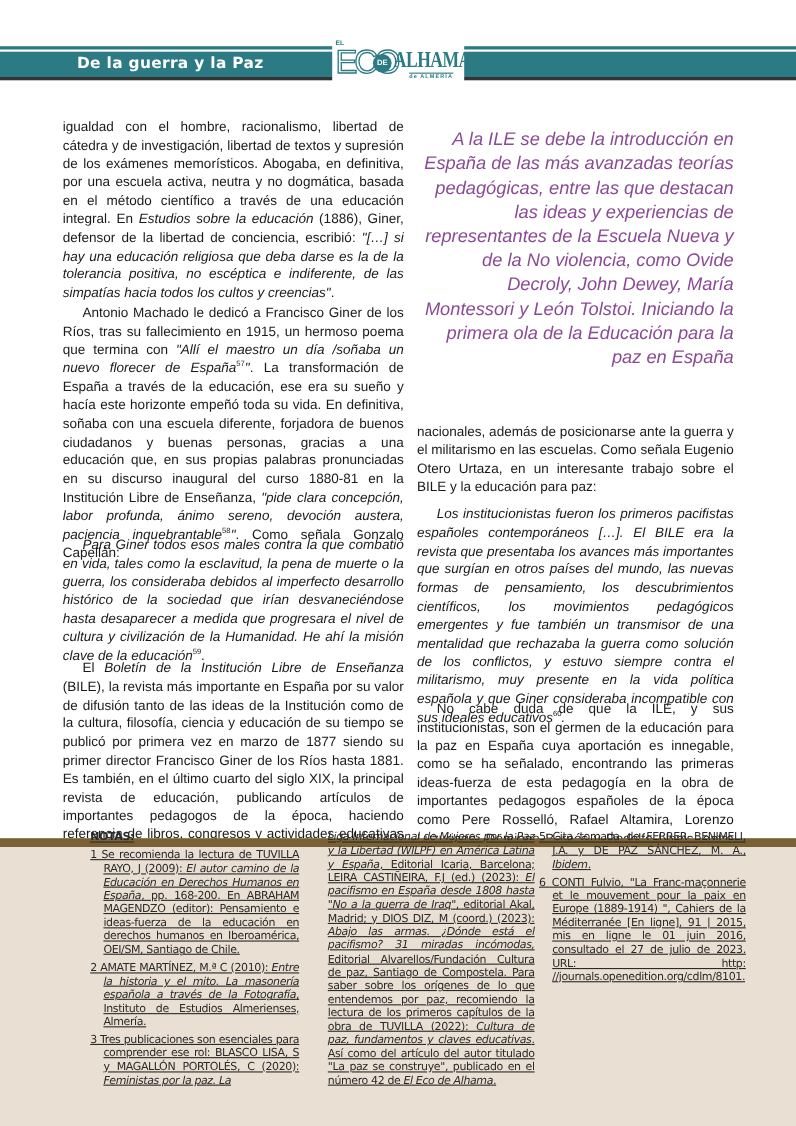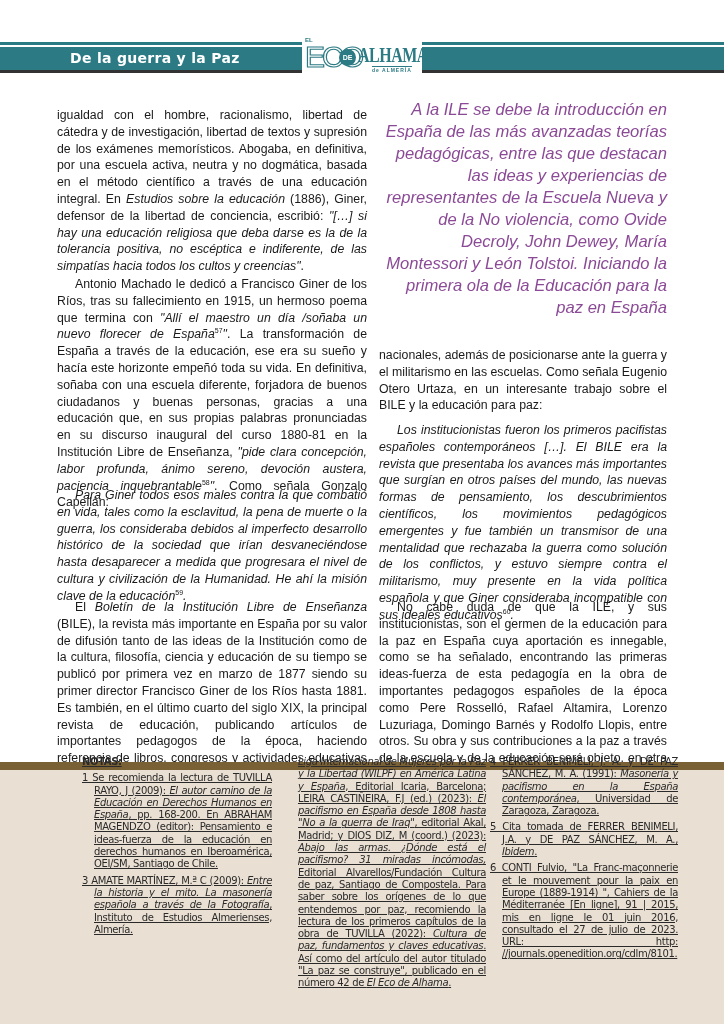--- a/index.html
+++ b/index.html
@@ -24,24 +24,24 @@
                  color:#2b7a84; letter-spacing:-0.5px; transform:scaleY(1.3); transform-origin:top left; }
   .logo-almeria { position:absolute; left:70px; top:30px; font-size:5px; font-weight:bold; color:#2b7a84; letter-spacing:1px;
                   border-top:1px solid #2b7a84; }
 
   
   .col { position:absolute; font-size:12.3px; line-height:16.8px; text-align:justify; }
   .col p { margin:0; }
   .col p.indent { text-indent:18px; }
   .col i { font-style:italic; }
   .left { left:57px; width:310px; }
-  .right { left:379px; width:288px; }
+  .right { left:379px; width:288px;margin-top:37px; }
   sup { font-size:7px; line-height:0; }
 
-  .pullquote { position:absolute; left:385px; top:99px; width:282px; text-align:right;
+  .pullquote { position:absolute; left:385px; top:116px; width:282px; text-align:right;
                color:#8b4a96; font-style:italic; font-size:16.6px; line-height:22px; }
 
   
   .notes-band { position:absolute; left:0; top:762px; width:724px; height:8px; background:#7a6035; }
   .notes-bg { position:absolute; left:0; top:770px; width:724px; height:254px; background:#e9dfd3; }
   .notes-col { position:absolute; top:756px; font-family:"DejaVu Sans", sans-serif; font-size:10px; line-height:12.3px;
                color:#2a2a2a; text-align:justify; letter-spacing:-0.35px;text-decoration:underline; }
   .notes-col .title { font-weight:bold; margin-bottom:4px; }
   .note { padding-left:12px; text-indent:-12px; margin-bottom:4px; }
   .n1 { left:82px; width:190px; }
@@ -88,24 +88,24 @@
 <div class="col right" style="top:599px;">
   <p class="indent">No cabe duda de que la ILE, y sus institucionistas, son el germen de la educación para la paz en España cuya aportación es innegable, como se ha señalado, encontrando las primeras ideas-fuerza de esta pedagogía en la obra de importantes pedagogos españoles de la época como Pere Rosselló, Rafael Altamira, Lorenzo Luzuriaga, Domingo Barnés y Rodolfo Llopis, entre otros. Su obra y sus contribuciones a la paz a través de la escuela y de la educación será objeto, en otra entrega, de un estudio detallado.</p>
 </div>
 
 <div class="notes-band"></div>
 <div class="notes-bg"></div>
 
 <div class="notes-col n1">
   <div class="title">NOTAS:</div>
   <div class="note"><span>1 Se recomienda la lectura de TUVILLA RAYO, J (2009): </span><i>El autor camino de la Educación en Derechos Humanos en España</i><span>, pp. 168-200. En ABRAHAM MAGENDZO (editor): Pensamiento e ideas-fuerza de la educación en derechos humanos en Iberoamérica, OEI/SM, Santiago de Chile.</span></div>
-  <div class="note"><span>3 AMATE MARTÍNEZ, M.ª C (2009): </span><i>Entre la historia y el mito. La masonería española a través de la Fotografía</i><span>, Instituto de Estudios Almerienses, Almería.</span></div>
+  <div class="note"><span>2 AMATE MARTÍNEZ, M.ª C (2010): </span><i>Entre la historia y el mito. La masonería española a través de la Fotografía</i><span>, Instituto de Estudios Almerienses, Almería.</span></div>
+  <div class="note"><span>3 Tres publicaciones son esenciales para comprender ese rol: BLASCO LISA, S y MAGALLÓN PORTOLÉS, C (2020): </span><i>Feministas por la paz. La</i></div>
 </div>
 
 <div class="notes-col n2">
   <div><i>Liga Internacional de Mujeres por la Paz y la Libertad (WILPF) en América Latina y España</i><span>, Editorial Icaria, Barcelona; LEIRA CASTIÑEIRA, F.J (ed.) (2023): </span><i>El pacifismo en España desde 1808 hasta "No a la guerra de Iraq"</i><span>, editorial Akal, Madrid; y DIOS DIZ, M (coord.) (2023): </span><i>Abajo las armas. ¿Dónde está el pacifismo? 31 miradas incómodas,</i><span> Editorial Alvarellos/Fundación Cultura de paz, Santiago de Compostela. Para saber sobre los orígenes de lo que entendemos por paz, recomiendo la lectura de los primeros capítulos de la obra de TUVILLA (2022): </span><i>Cultura de paz, fundamentos y claves educativas</i><span>. Así como del artículo del autor titulado "La paz se construye", publicado en el número 42 de </span><i>El Eco de Alhama</i><span>.</span></div>
 </div>
 
 <div class="notes-col n3">
-  <div class="note"><span>4 FERRER BENIMELI, J. A. y DE PAZ SÁNCHEZ, M. A. (1991): </span><i>Masonería y pacifismo en la España contemporánea</i><span>, Universidad de Zaragoza, Zaragoza.</span></div>
   <div class="note"><span>5 Cita tomada de FERRER BENIMELI, J.A. y DE PAZ SÁNCHEZ, M. A., </span><i>Ibidem</i><span>.</span></div>
   <div class="note">6 CONTI Fulvio, "La Franc-maçonnerie et le mouvement pour la paix en Europe (1889-1914) ", Cahiers de la Méditerranée [En ligne], 91 | 2015, mis en ligne le 01 juin 2016, consultado el 27 de julio de 2023. URL: http: //journals.openedition.org/cdlm/8101.</div>
 </div>
 
 </body></html>

